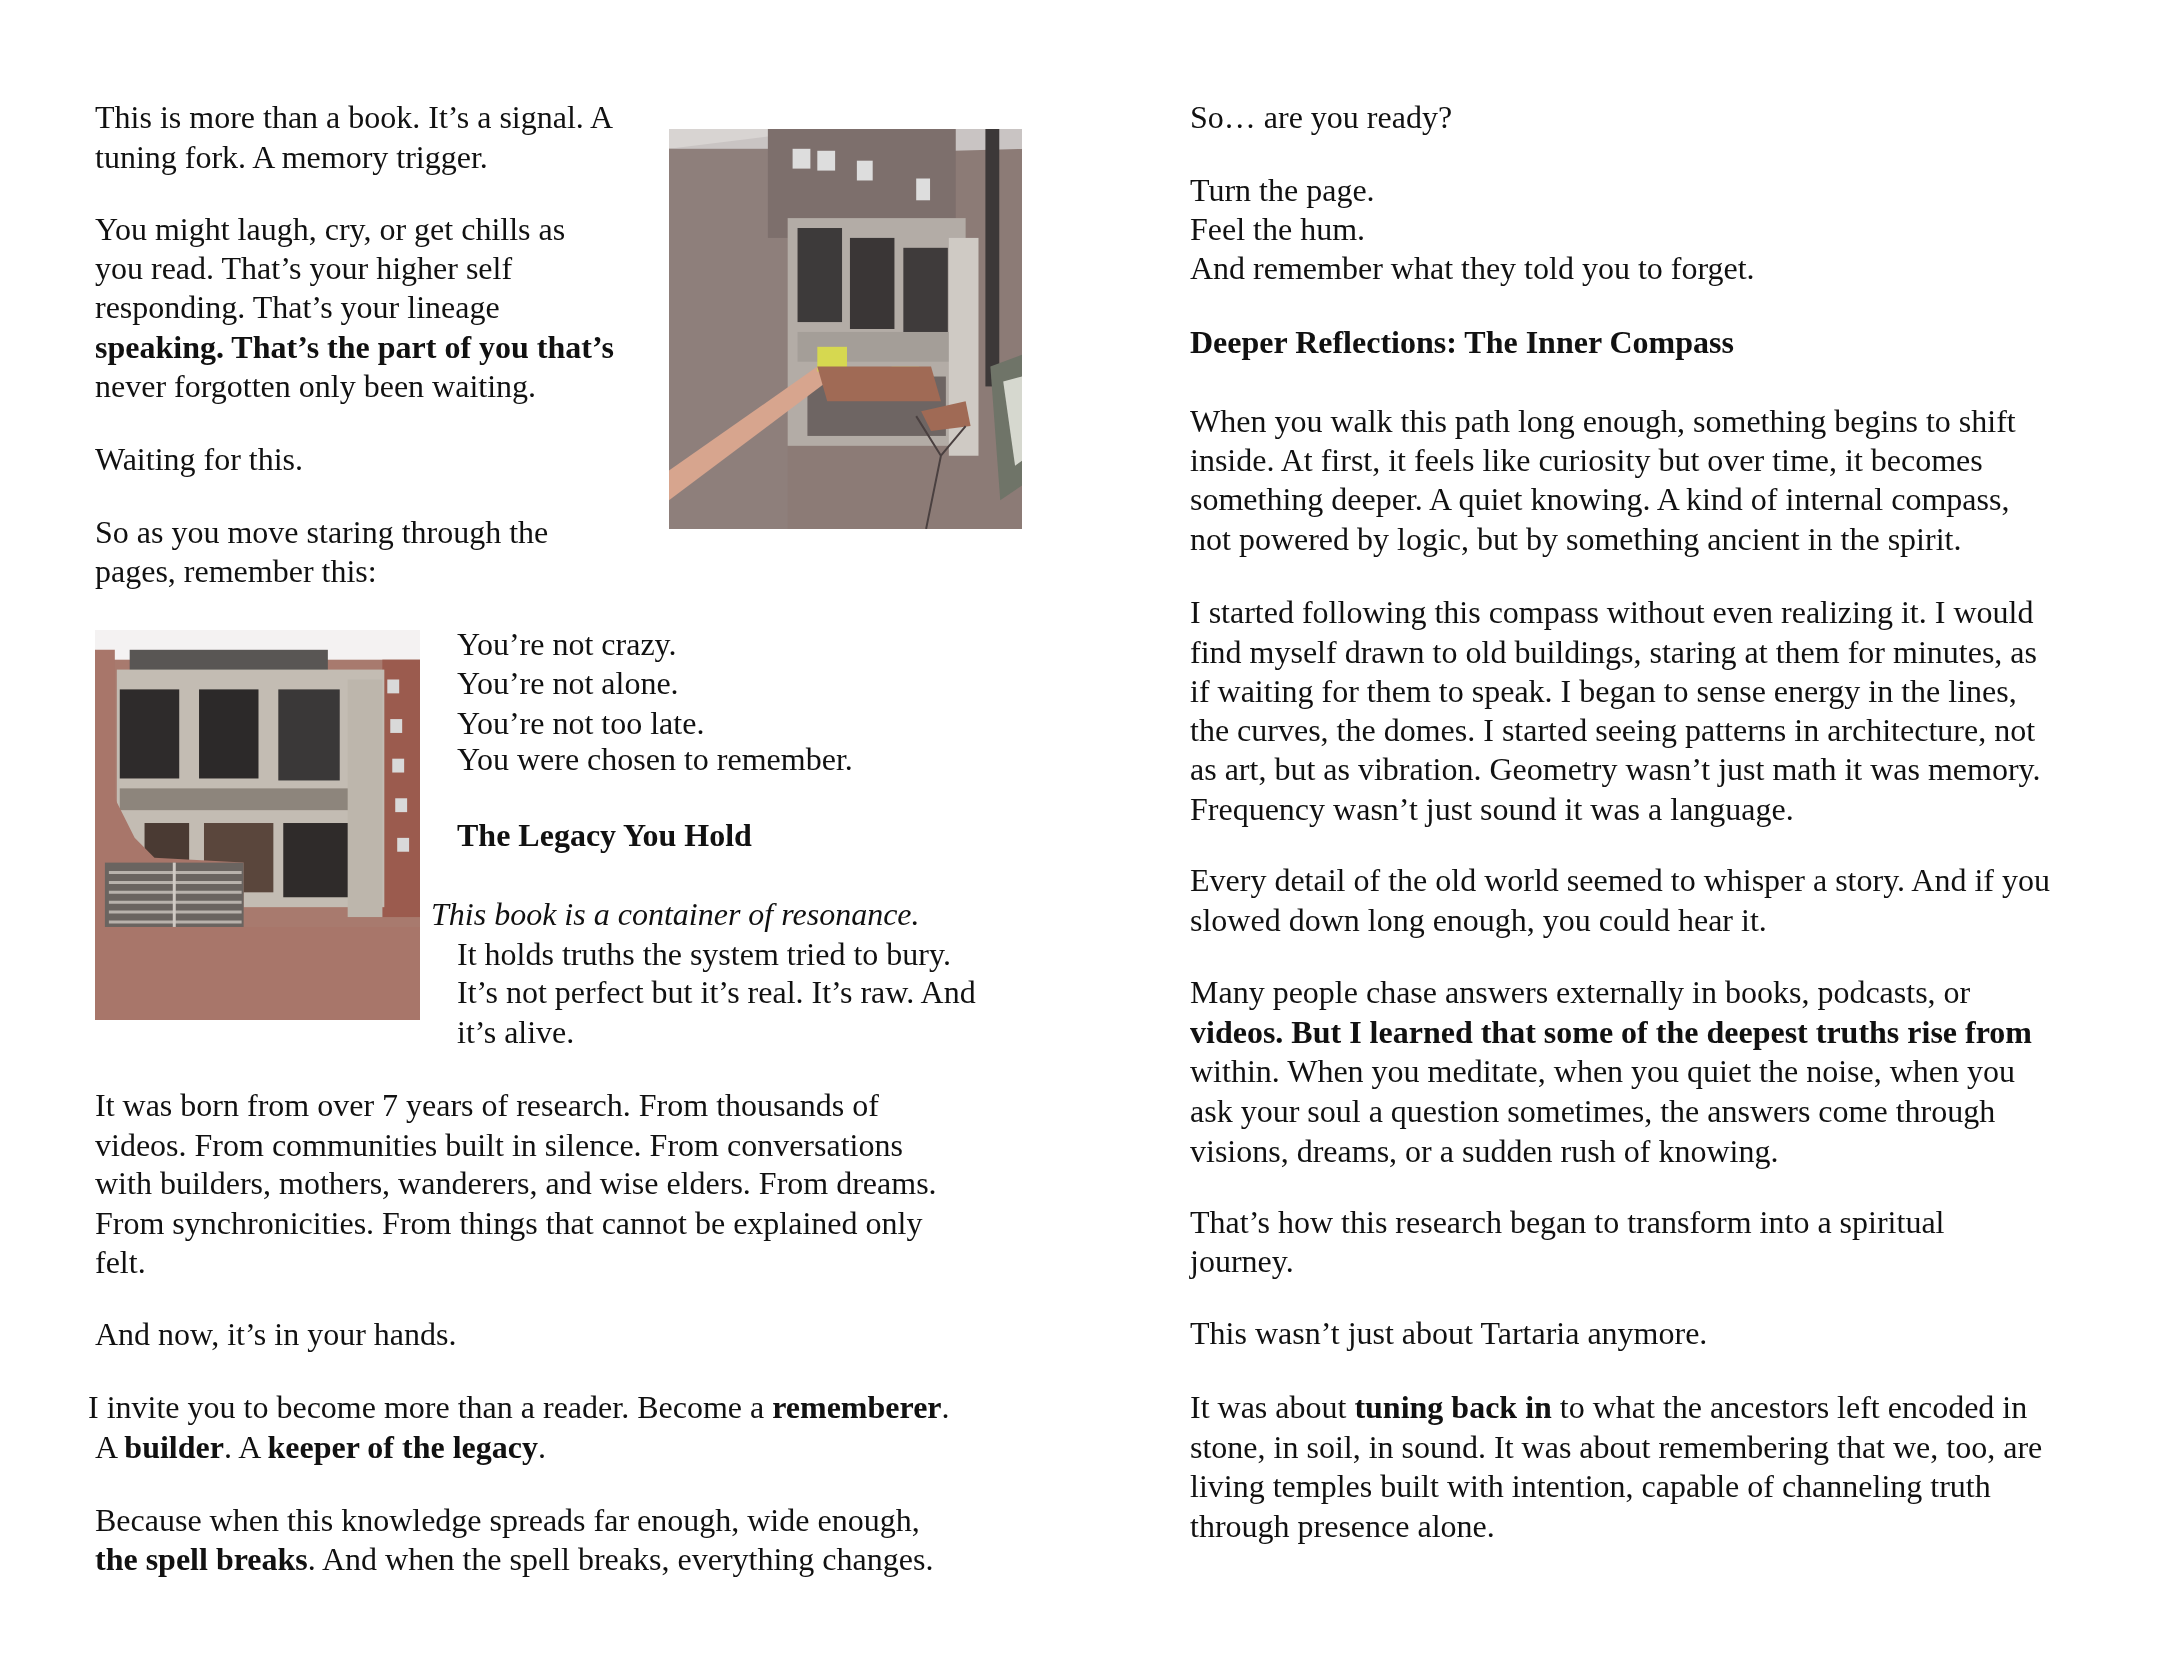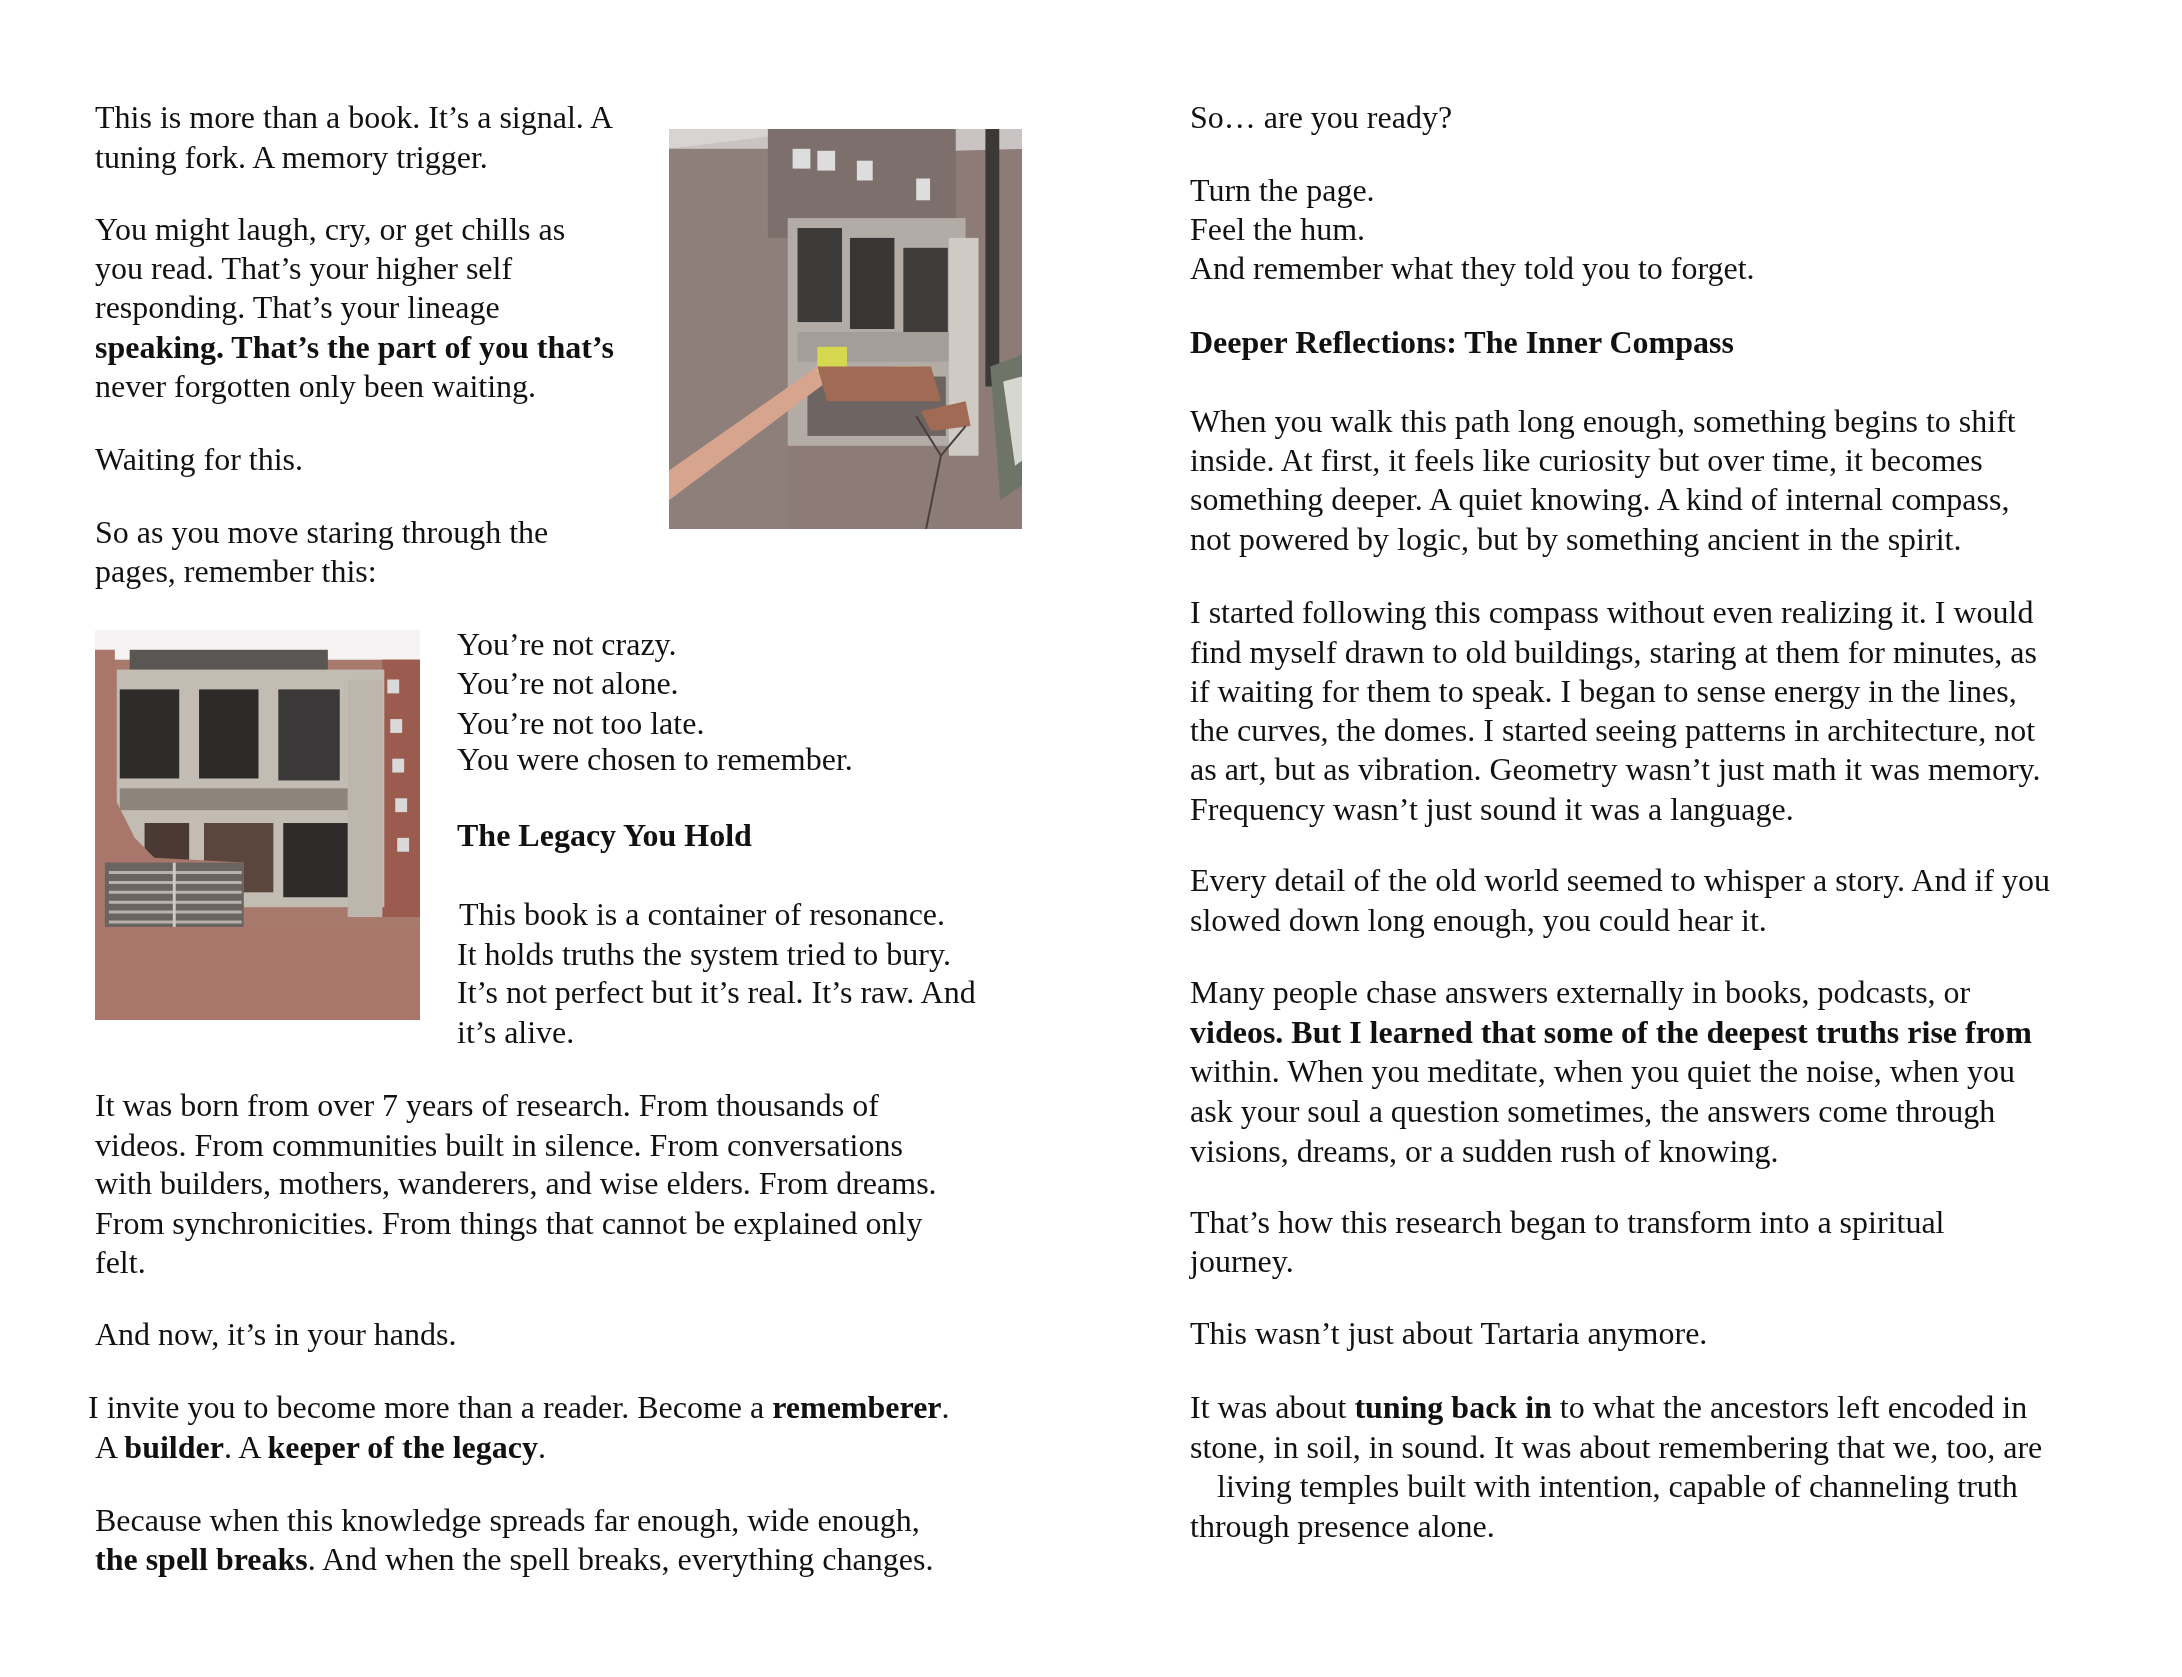--- a/index.html
+++ b/index.html
@@ -94,21 +94,21 @@
     </svg>
   </div>
 
   <div class="line" style="left:457px;top:624px;">You’re not crazy.</div>
   <div class="line" style="left:457px;top:663px;">You’re not alone.</div>
   <div class="line" style="left:457px;top:703px;">You’re not too late.</div>
   <div class="line" style="left:457px;top:739px;">You were chosen to remember.</div>
 
   <div class="line heading" style="left:457px;top:815px;">The Legacy You Hold</div>
 
-  <div class="line" style="left:459px;top:894px;">This book is a container of resonance.</div>
+  <div class="line" style="left:431px;top:894px;font-style:italic;">This book is a container of resonance.</div>
   <div class="line" style="left:457px;top:934px;">It holds truths the system tried to bury.</div>
   <div class="line" style="left:457px;top:972px;">It’s not perfect but it’s real. It’s raw. And</div>
   <div class="line" style="left:457px;top:1012px;">it’s alive.</div>
 
   <div class="line" style="left:95px;top:1085px;">It was born from over 7 years of research. From thousands of</div>
   <div class="line" style="left:95px;top:1125px;">videos. From communities built in silence. From conversations</div>
   <div class="line" style="left:95px;top:1163px;">with builders, mothers, wanderers, and wise elders. From dreams.</div>
   <div class="line" style="left:95px;top:1203px;">From synchronicities. From things that cannot be explained only</div>
   <div class="line" style="left:95px;top:1242px;">felt.</div>
 
@@ -158,16 +158,16 @@
 
   <div class="line" style="left:1190px;top:1202px;">That’s how this research began to transform into a spiritual</div>
   <div class="line" style="left:1190px;top:1241px;">journey.</div>
 
   <div class="line" style="left:1190px;top:1313px;">This wasn’t just about Tartaria anymore.</div>
 
   <div class="line" style="left:1190px;top:1387px;">
     <span>It was about </span><b>tuning back in</b><span> to what the ancestors left encoded in</span>
   </div>
   <div class="line" style="left:1190px;top:1427px;">stone, in soil, in sound. It was about remembering that we, too, are</div>
-  <div class="line" style="left:1190px;top:1466px;margin-left:27px;">living temples built with intention, capable of channeling truth</div>
+  <div class="line" style="left:1190px;top:1466px;">living temples built with intention, capable of channeling truth</div>
   <div class="line" style="left:1190px;top:1506px;">through presence alone.</div>
 </div>
 
 
 </body></html>

